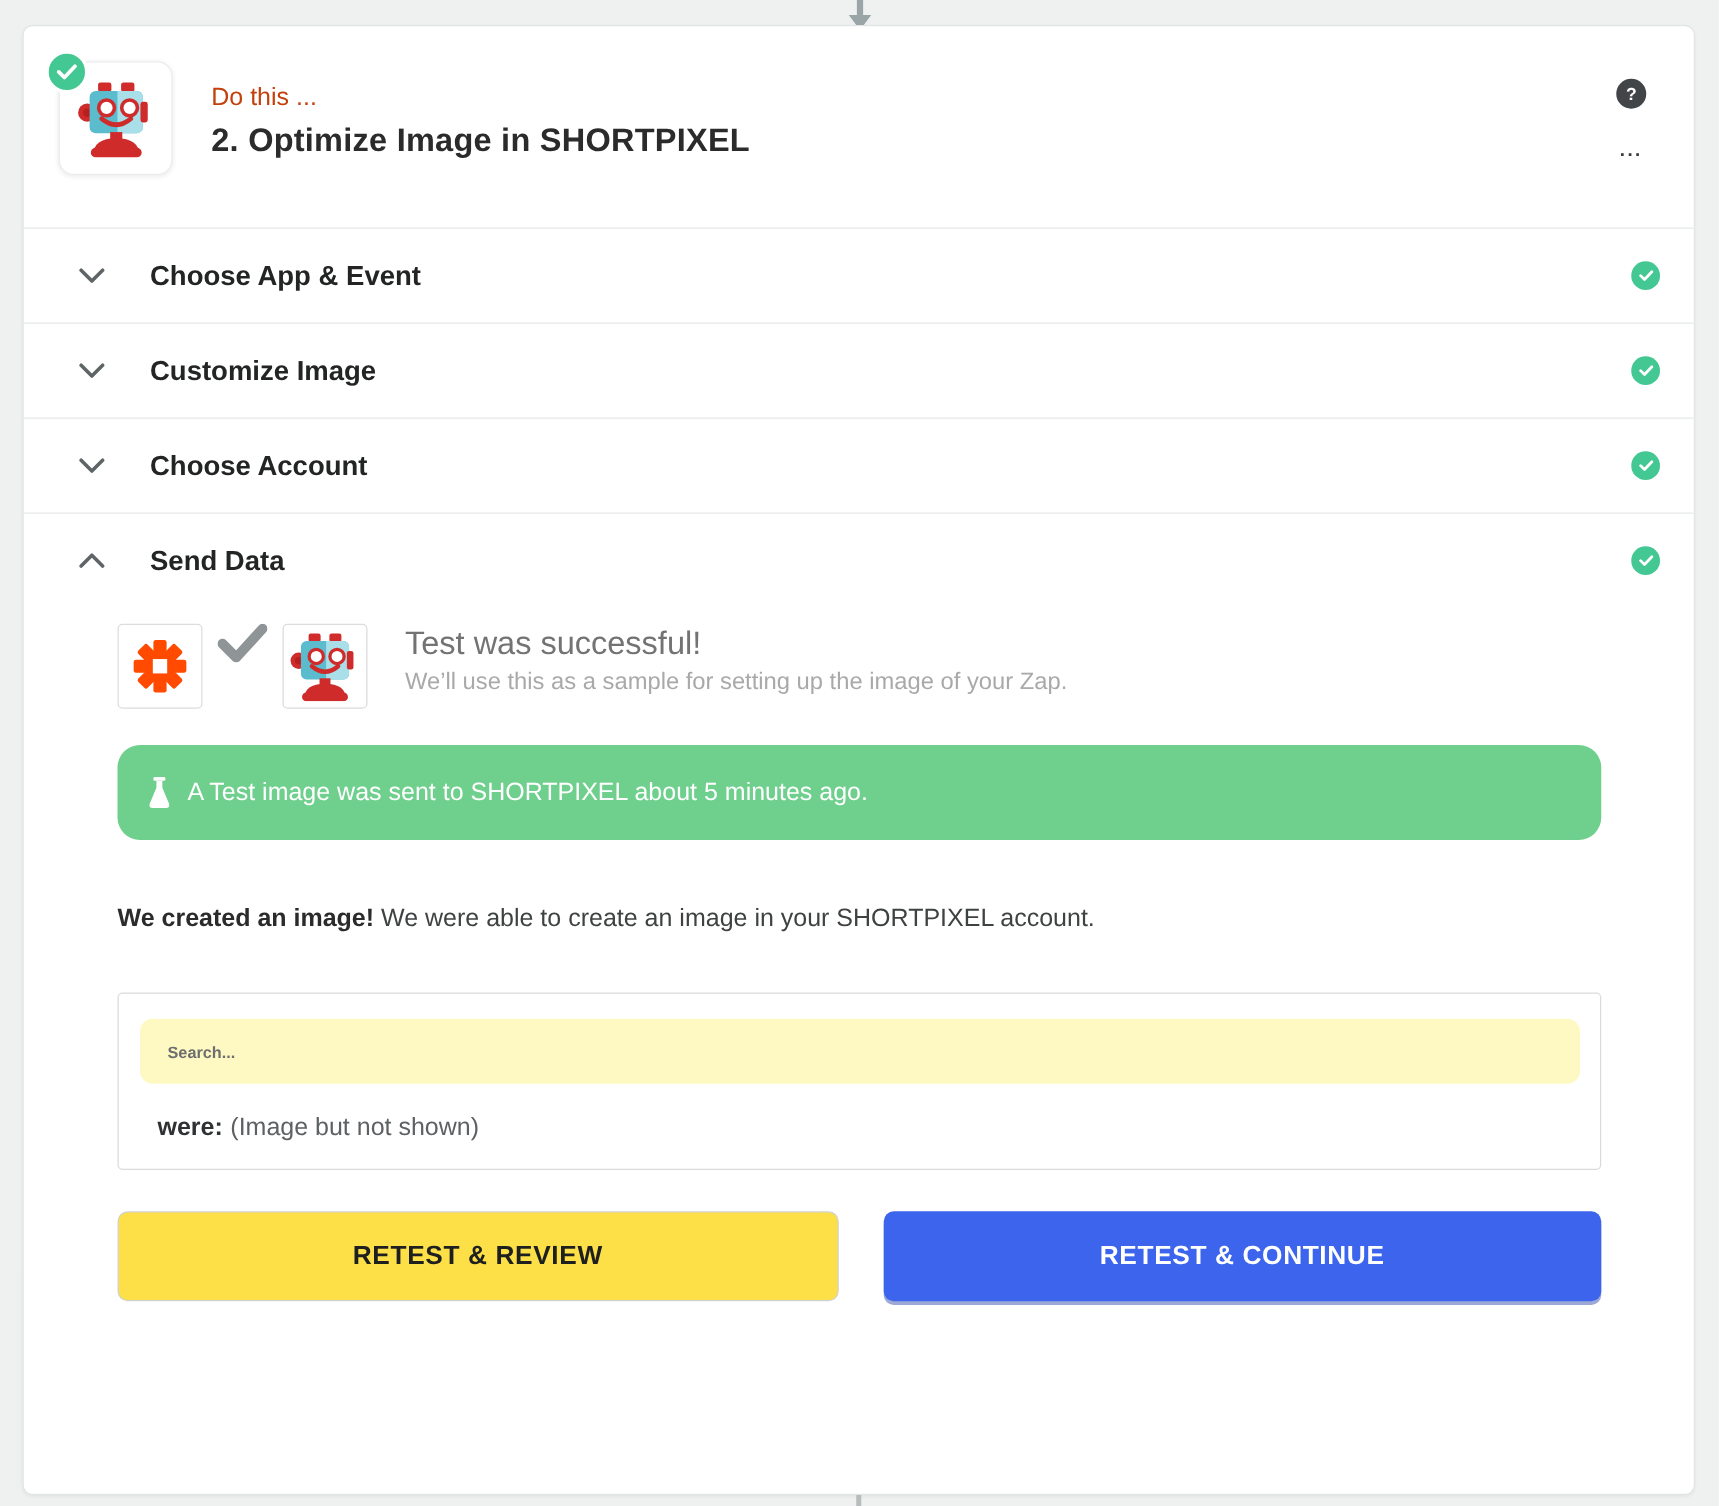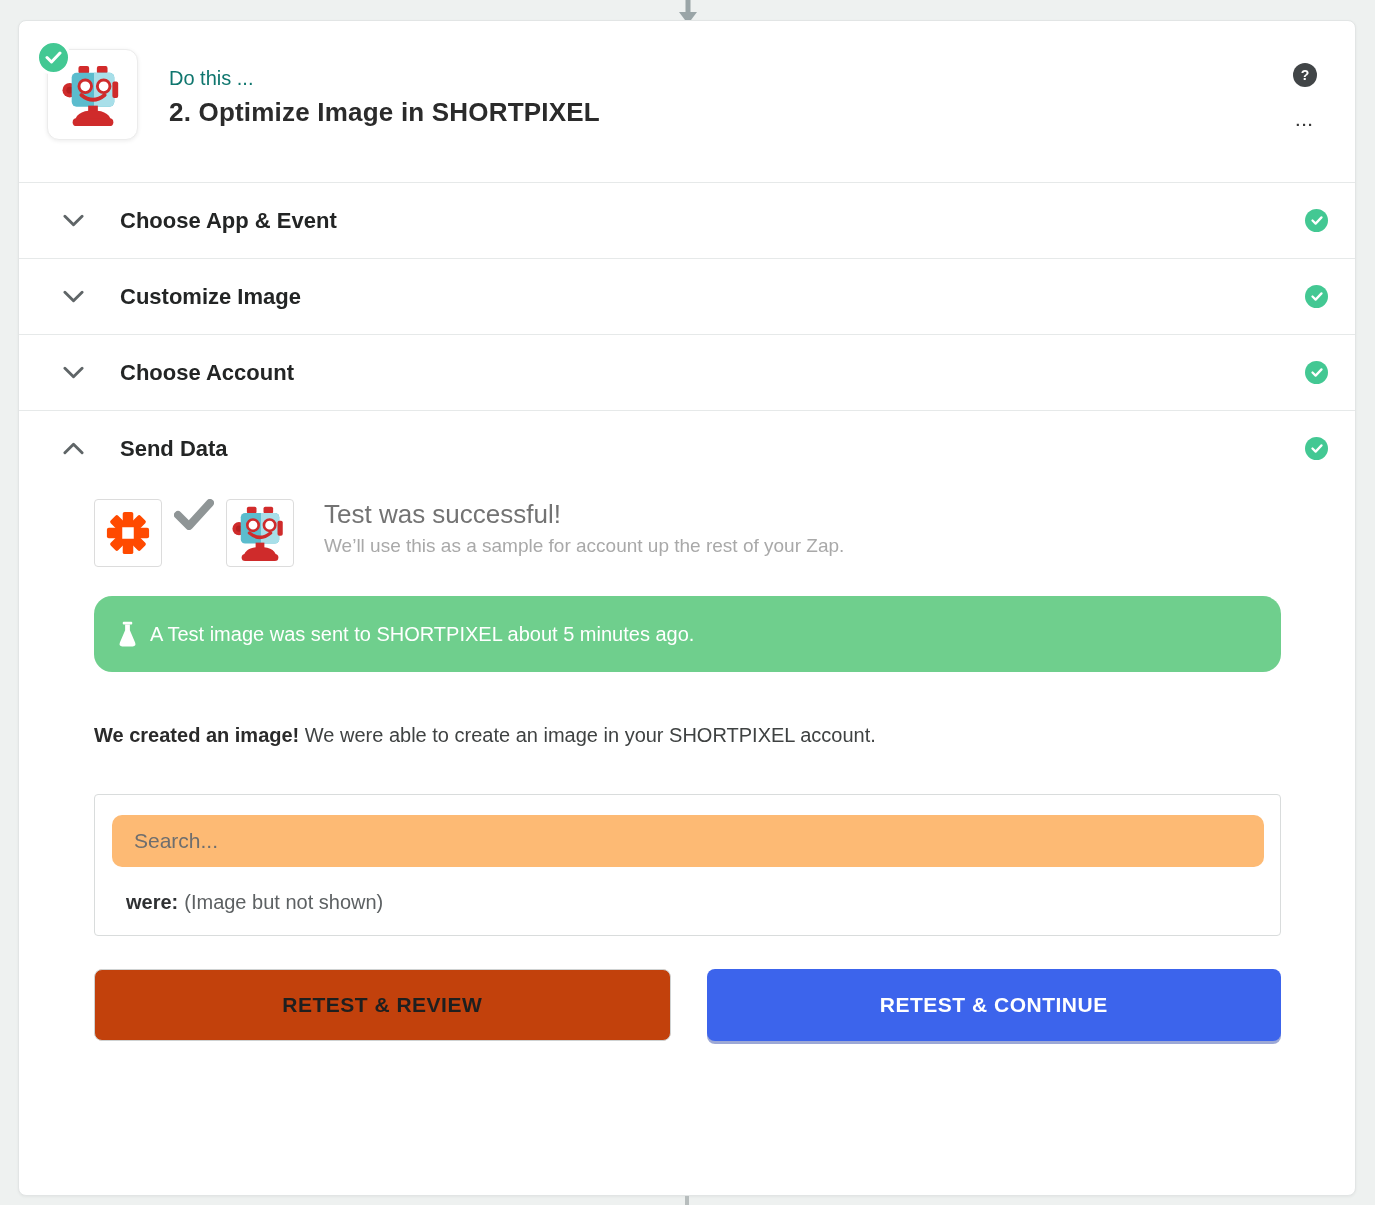--- a/index.html
+++ b/index.html
@@ -29,21 +29,21 @@
     position:relative; width:91px; height:91px; border:1px solid #ececec; border-radius:12px;
     background:#fff; box-shadow:0 1px 4px rgba(0,0,0,.08);
     display:flex; align-items:center; justify-content:center; flex:0 0 auto;
   }
   .badge {
     position:absolute; top:-10px; left:-12px; width:35px; height:35px; border-radius:50%;
     background:var(--success-green,#43c893); border:3px solid #fff;
     display:flex; align-items:center; justify-content:center;
   }
   .header-text { margin-left:31px; padding-top:18px; }
-  .kicker { font-size:20px; color:#0f766e; }
+  .kicker { font-size:20px; color:#c2410c; }
   .step-title { font-size:26px; font-weight:bold; color:#2b2b2b; margin-top:7px; letter-spacing:.2px; }
   .header-controls { margin-left:auto; display:flex; flex-direction:column; align-items:center; gap:29px; padding-top:14px; width:40px; }
   .help-btn {
     width:24px; height:24px; border-radius:50%; background:#414547; color:#fff;
     font-size:14px; font-weight:bold; display:flex; align-items:center; justify-content:center;
     cursor:pointer; border:none;
   }
   .ellipsis-btn { color:#3a3a3a; font-size:15px; letter-spacing:2px; font-weight:bold; cursor:pointer; background:none; border:none; line-height:10px; }
 
   
@@ -77,34 +77,35 @@
   .banner .flask { margin-right:13px; flex:0 0 auto; }
 
   .result-heading { margin-top:52px; font-size:20px; color:#3f4242; }
   .result-heading b { color:#2b2b2b; }
 
   .result-card {
     margin-top:47px; height:142px; border:1px solid #d9dcdc; border-radius:4px;
     padding:20px 16px 0 17px; background:#fff;
   }
   .search-input {
-    width:100%; height:52px; background:#fdba74; border:none; border-radius:10px;
-    padding:0 22px; font-size:21px; color:#3f4242; outline:none;
+    width:100%; height:52px; background:#fef9c3; border:none; border-radius:10px;
+    padding:0 22px; font-size:13px; color:#3f4242; outline:none;
     font-family:"Liberation Sans", sans-serif;
+    font-weight:bold;
   }
   .search-input::placeholder { color:#6e6e6e; opacity:1; }
   .file-line { margin-top:24px; padding-left:14px; font-size:20px; color:#5d6163; }
   .file-line b { color:#2f3133; margin-right:6px; }
 
   .buttons-row { margin-top:33px; display:flex; gap:36px; }
   .btn {
     flex:1; height:72px; border-radius:8px; font-size:21px; font-weight:bold;
     letter-spacing:.5px; cursor:pointer; font-family:"Liberation Sans", sans-serif;
   }
-  .btn-outline { background:#c2410c; border:1px solid #cfd2d2; color:#1e1f1f; }
+  .btn-outline { background:#fde047; border:1px solid #cfd2d2; color:#1e1f1f; }
   .btn-primary { background:var(--primary-blue,#3c64ec); border:none; color:#fff; box-shadow:0 3px 0 rgba(35,62,165,.45); }
 
   
   .card-footer { border-top:1px solid #e6e9e9; height:72px; display:flex; align-items:center; justify-content:center; }
   .done-link { color:var(--link-blue,#2d63df); font-size:22px; font-weight:bold; text-decoration:none; cursor:pointer; background:none; border:none; font-family:"Liberation Sans", sans-serif; }
 </style>
 </head>
 <body>
 
 <svg class="top-connector" viewBox="0 0 22 24">
@@ -226,21 +227,21 @@
           <circle cx="24" cy="23" r="6.5" fill="#fff" stroke="#cf2b2b" stroke-width="3"></circle>
           <circle cx="43" cy="23" r="6.5" fill="#fff" stroke="#cf2b2b" stroke-width="3"></circle>
           <path d="M20 32 Q32 42 44 32" fill="none" stroke="#cf2b2b" stroke-width="4" stroke-linecap="round"></path>
           <rect x="27" y="43" width="10" height="7" fill="#cf2b2b"></rect>
           <path d="M13 62 Q13 48 32 48 Q51 48 51 62 Z" fill="#cf2b2b"></path>
           <rect x="11" y="56" width="42" height="8" rx="4" fill="#cf2b2b"></rect>
         </svg>
       </div>
       <div class="status-text">
         <div class="status-title">Test was successful!</div>
-        <div class="status-sub">We’ll use this as a sample for account up the rest of your Zap.</div>
+        <div class="status-sub">We’ll use this as a sample for setting up the image of your Zap.</div>
       </div>
     </div>
 
     <div class="banner">
       <svg class="flask" width="19" height="27" viewBox="0 0 20 27">
         <rect x="5" y="0" width="10" height="3" rx="1" fill="#fff"></rect>
         <path d="M7.5 3 h5 v6 l5.5 13 q1.5 4 -2.5 4 h-11 q-4 0 -2.5 -4 l5.5 -13 Z" fill="#fff"></path>
       </svg>
       <span>A Test image was sent to SHORTPIXEL about 5 minutes ago.</span>
     </div>

